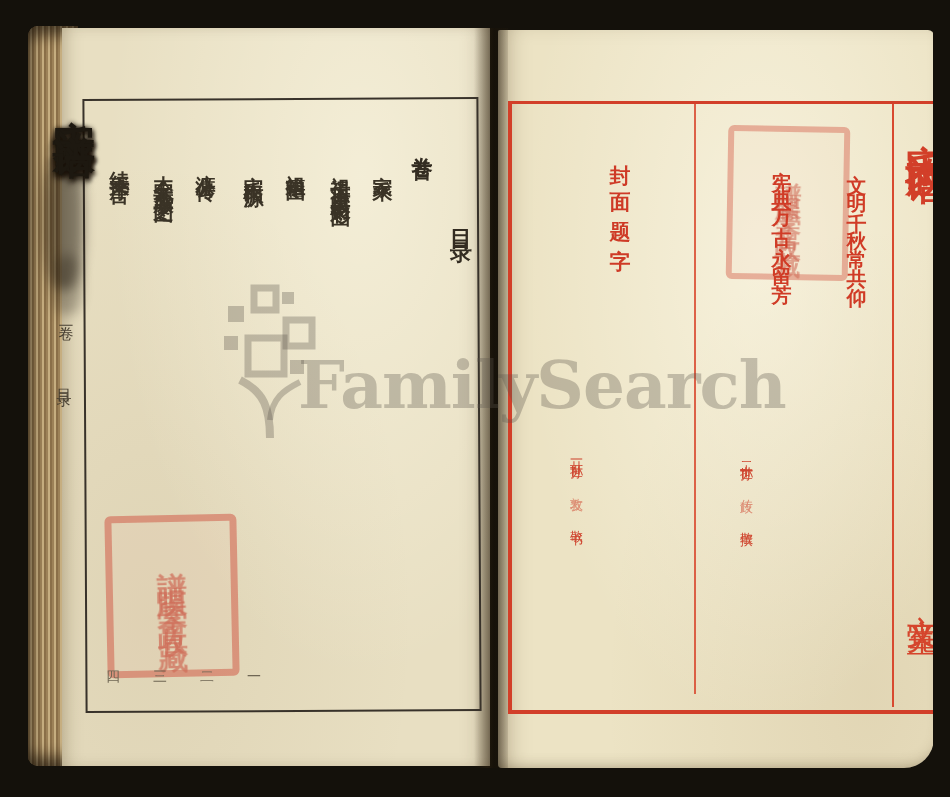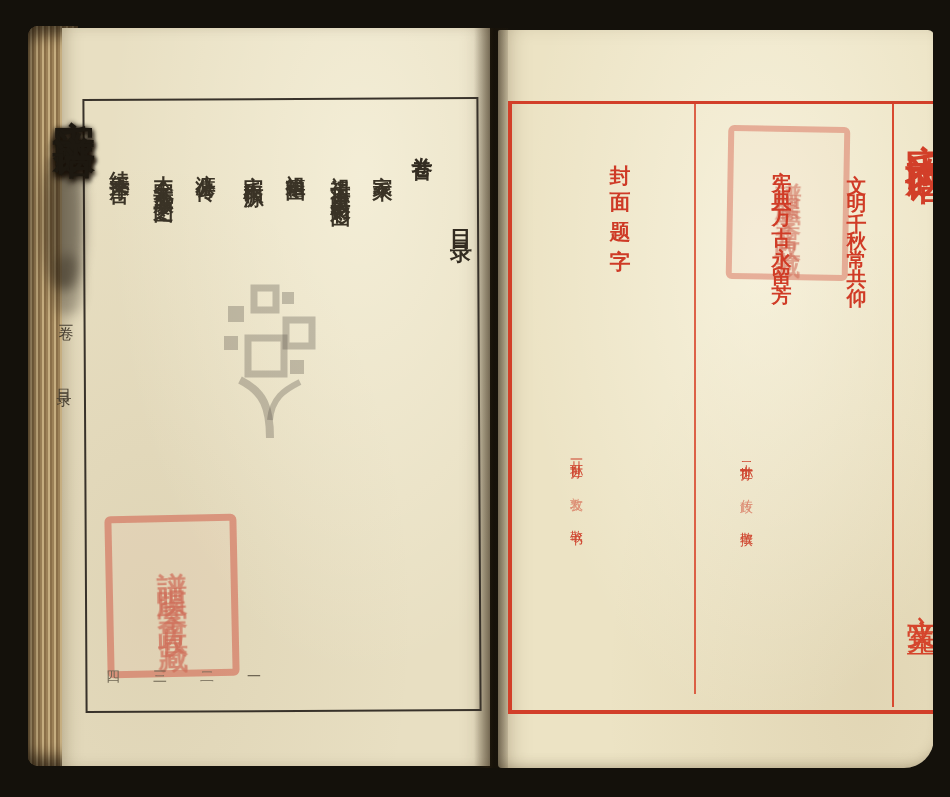--- a/index.html
+++ b/index.html
@@ -141,14 +141,15 @@
       <g fill="currentColor" stroke="none">
         <rect x="8" y="26" width="16" height="16"></rect>
         <rect x="62" y="12" width="12" height="12"></rect>
         <rect x="4" y="56" width="14" height="14"></rect>
         <rect x="70" y="80" width="14" height="14"></rect>
       </g>
       <path d="M50,158 C50,128 44,112 20,100" stroke="currentColor" stroke-width="8" fill="none"></path>
       <path d="M50,140 C52,118 64,110 80,102" stroke="currentColor" stroke-width="6" fill="none"></path>
     </svg>
   </div>
+  <div class="wm wm-text">FamilySearch</div>
 
 </div>
 
 </body></html>

